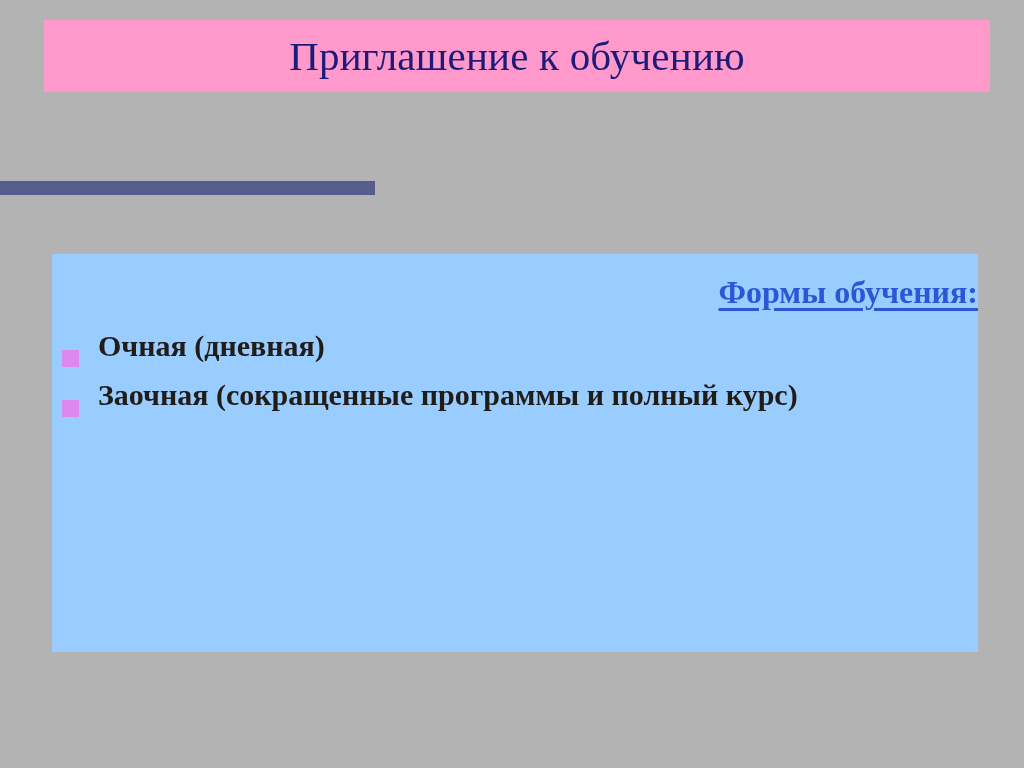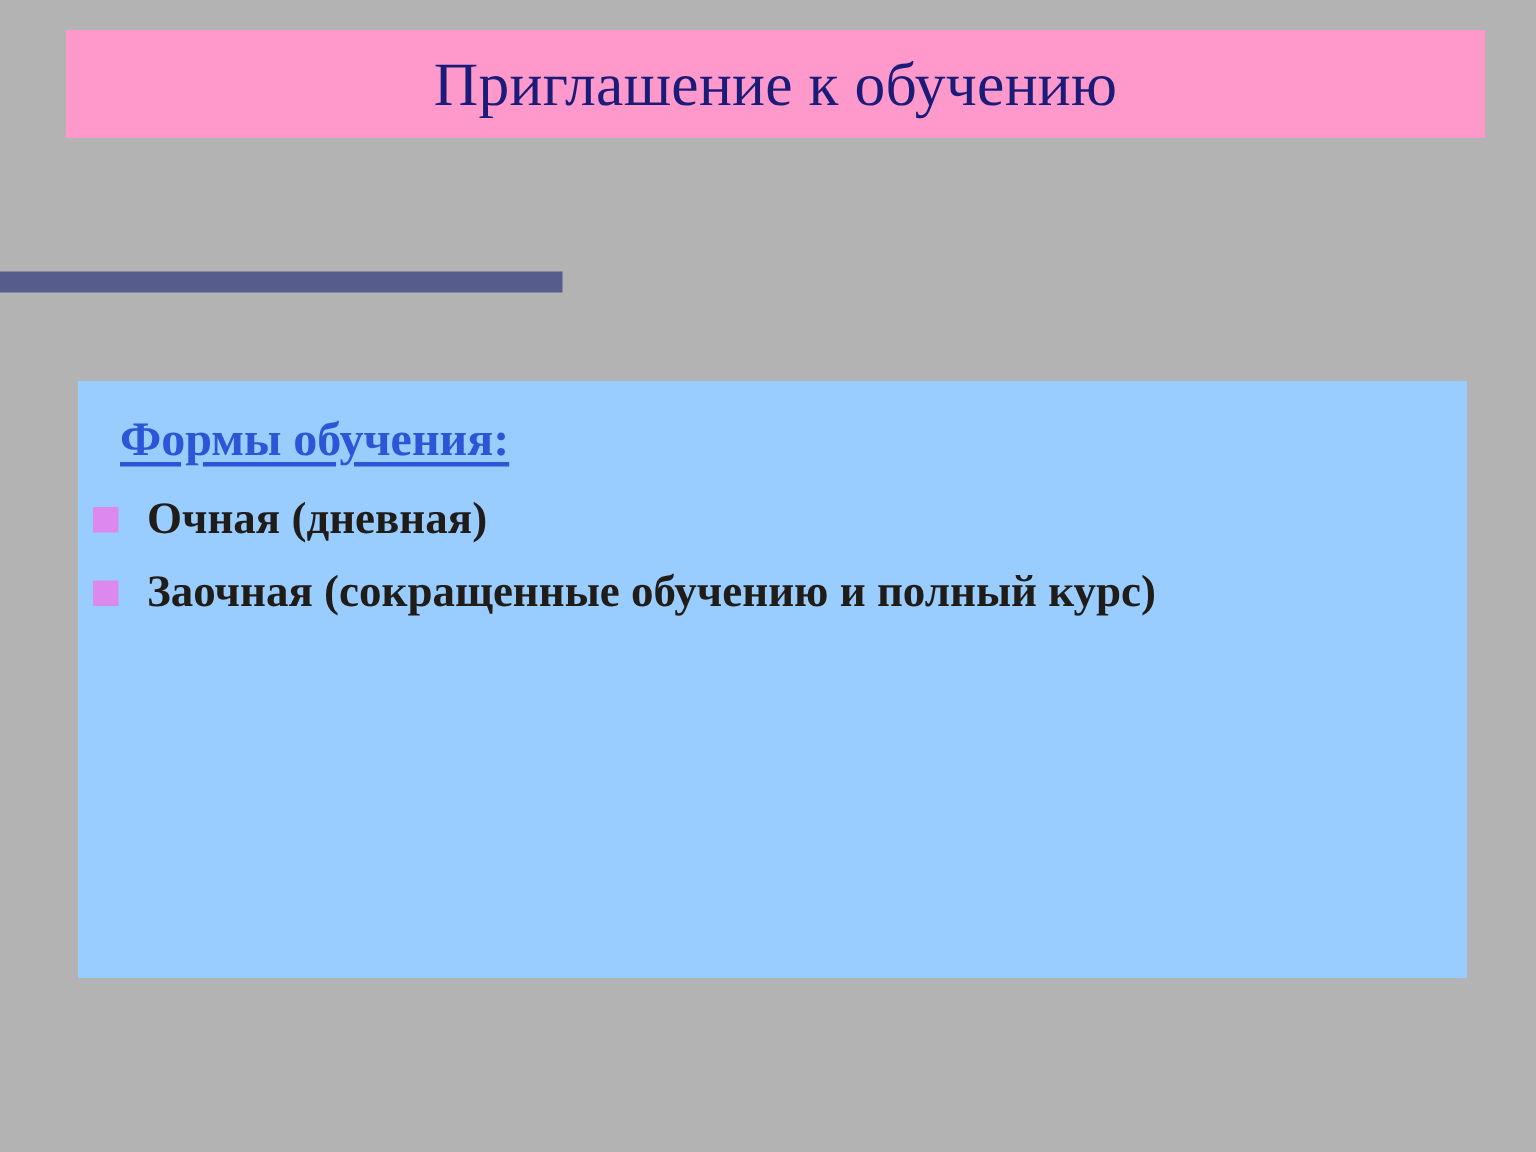--- a/index.html
+++ b/index.html
@@ -63,42 +63,42 @@
     width: 926px;
     height: 398px;
     background: #99ccff;
     box-sizing: border-box;
     padding: 0;
   }
 
   .panel-heading {
     margin: 0;
     padding-top: 20px;
-    text-align: left;
+    text-align: right;
     color: #2b57d6;
     font-family: "Liberation Serif", "DejaVu Serif", serif;
     font-size: 32px;
     font-weight: bold;
     line-height: 1.15;
     padding-left: 28px;
   }
   .panel-heading .underlined {
     text-decoration: underline;
     text-decoration-thickness: 3px;
     text-underline-offset: 5px;
   }
 
   .bullet-list {
     list-style: none;
     margin: 0;
     padding: 14px 26px 0 10px;
   }
   .bullet-item {
     display: flex;
-    align-items: flex-start;
+    align-items: flex-end;
     margin-bottom: 7px;
   }
   .bullet-marker {
     flex: 0 0 auto;
     width: 17px;
     height: 17px;
     background: #dd88ee;
     margin-top: 13px;
     margin-right: 19px;
   }
@@ -128,19 +128,19 @@
       <span class="underlined">Формы обучения:</span>
     </div>
 
     <ul class="bullet-list">
       <li class="bullet-item">
         <span class="bullet-marker"></span>
         <span class="bullet-text">Очная (дневная)</span>
       </li>
       <li class="bullet-item">
         <span class="bullet-marker"></span>
-        <span class="bullet-text">Заочная (сокращенные обучению и полный курс)</span>
+        <span class="bullet-text">Заочная (сокращенные программы и полный курс)</span>
       </li>
     </ul>
 
   </div>
 
 </div>
 
 </body></html>

